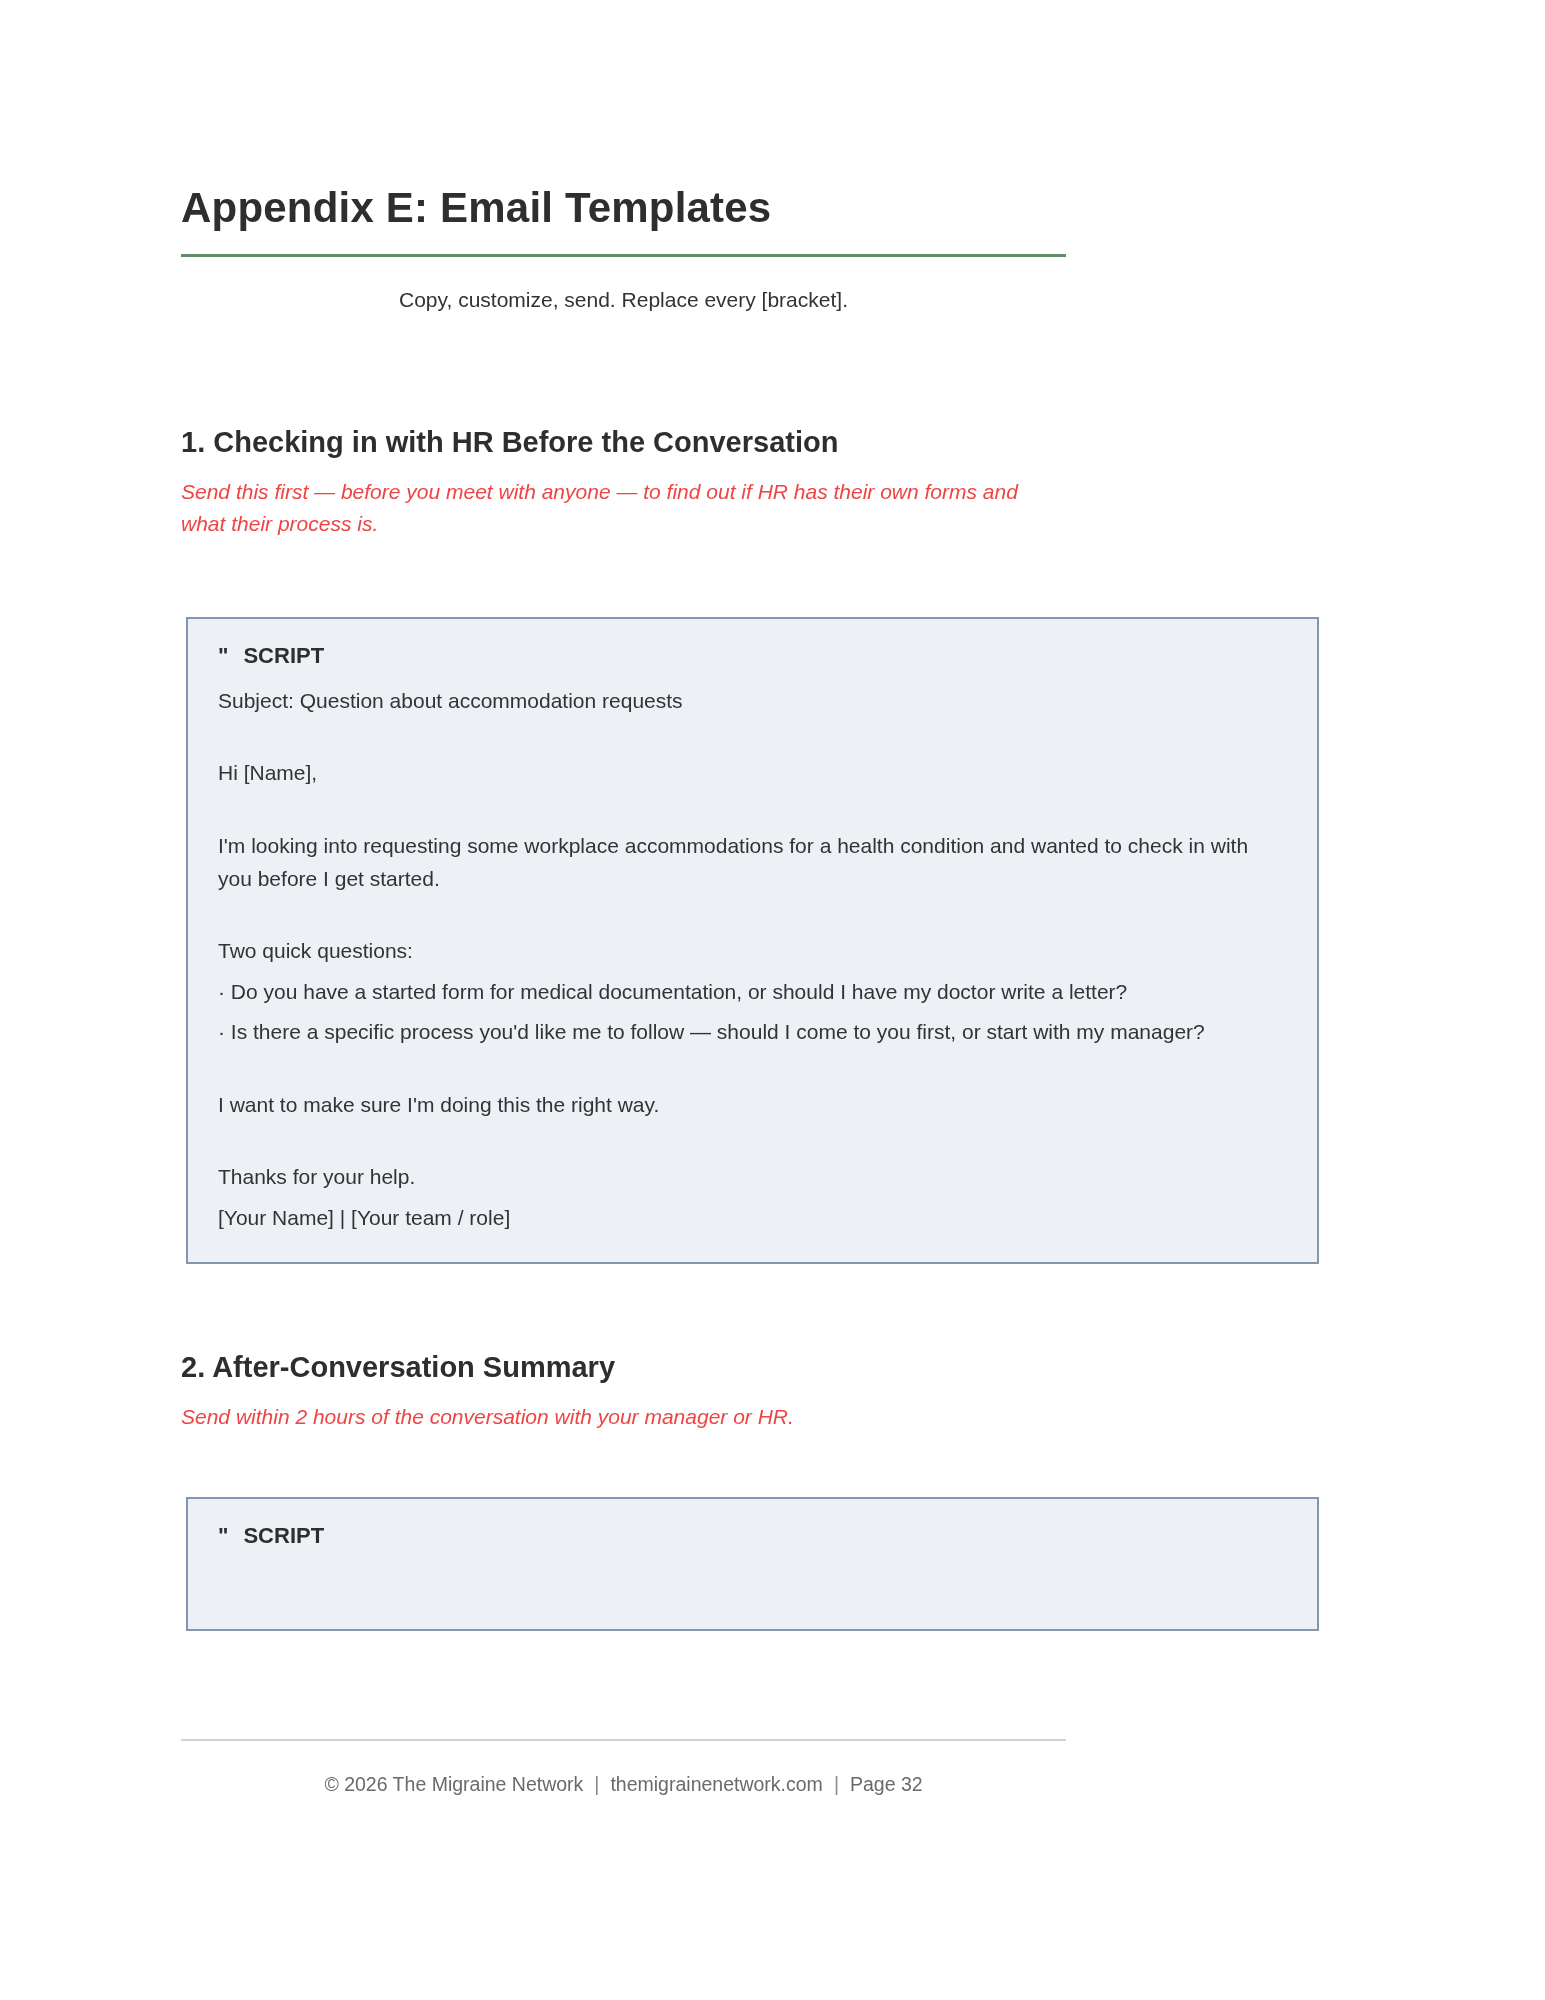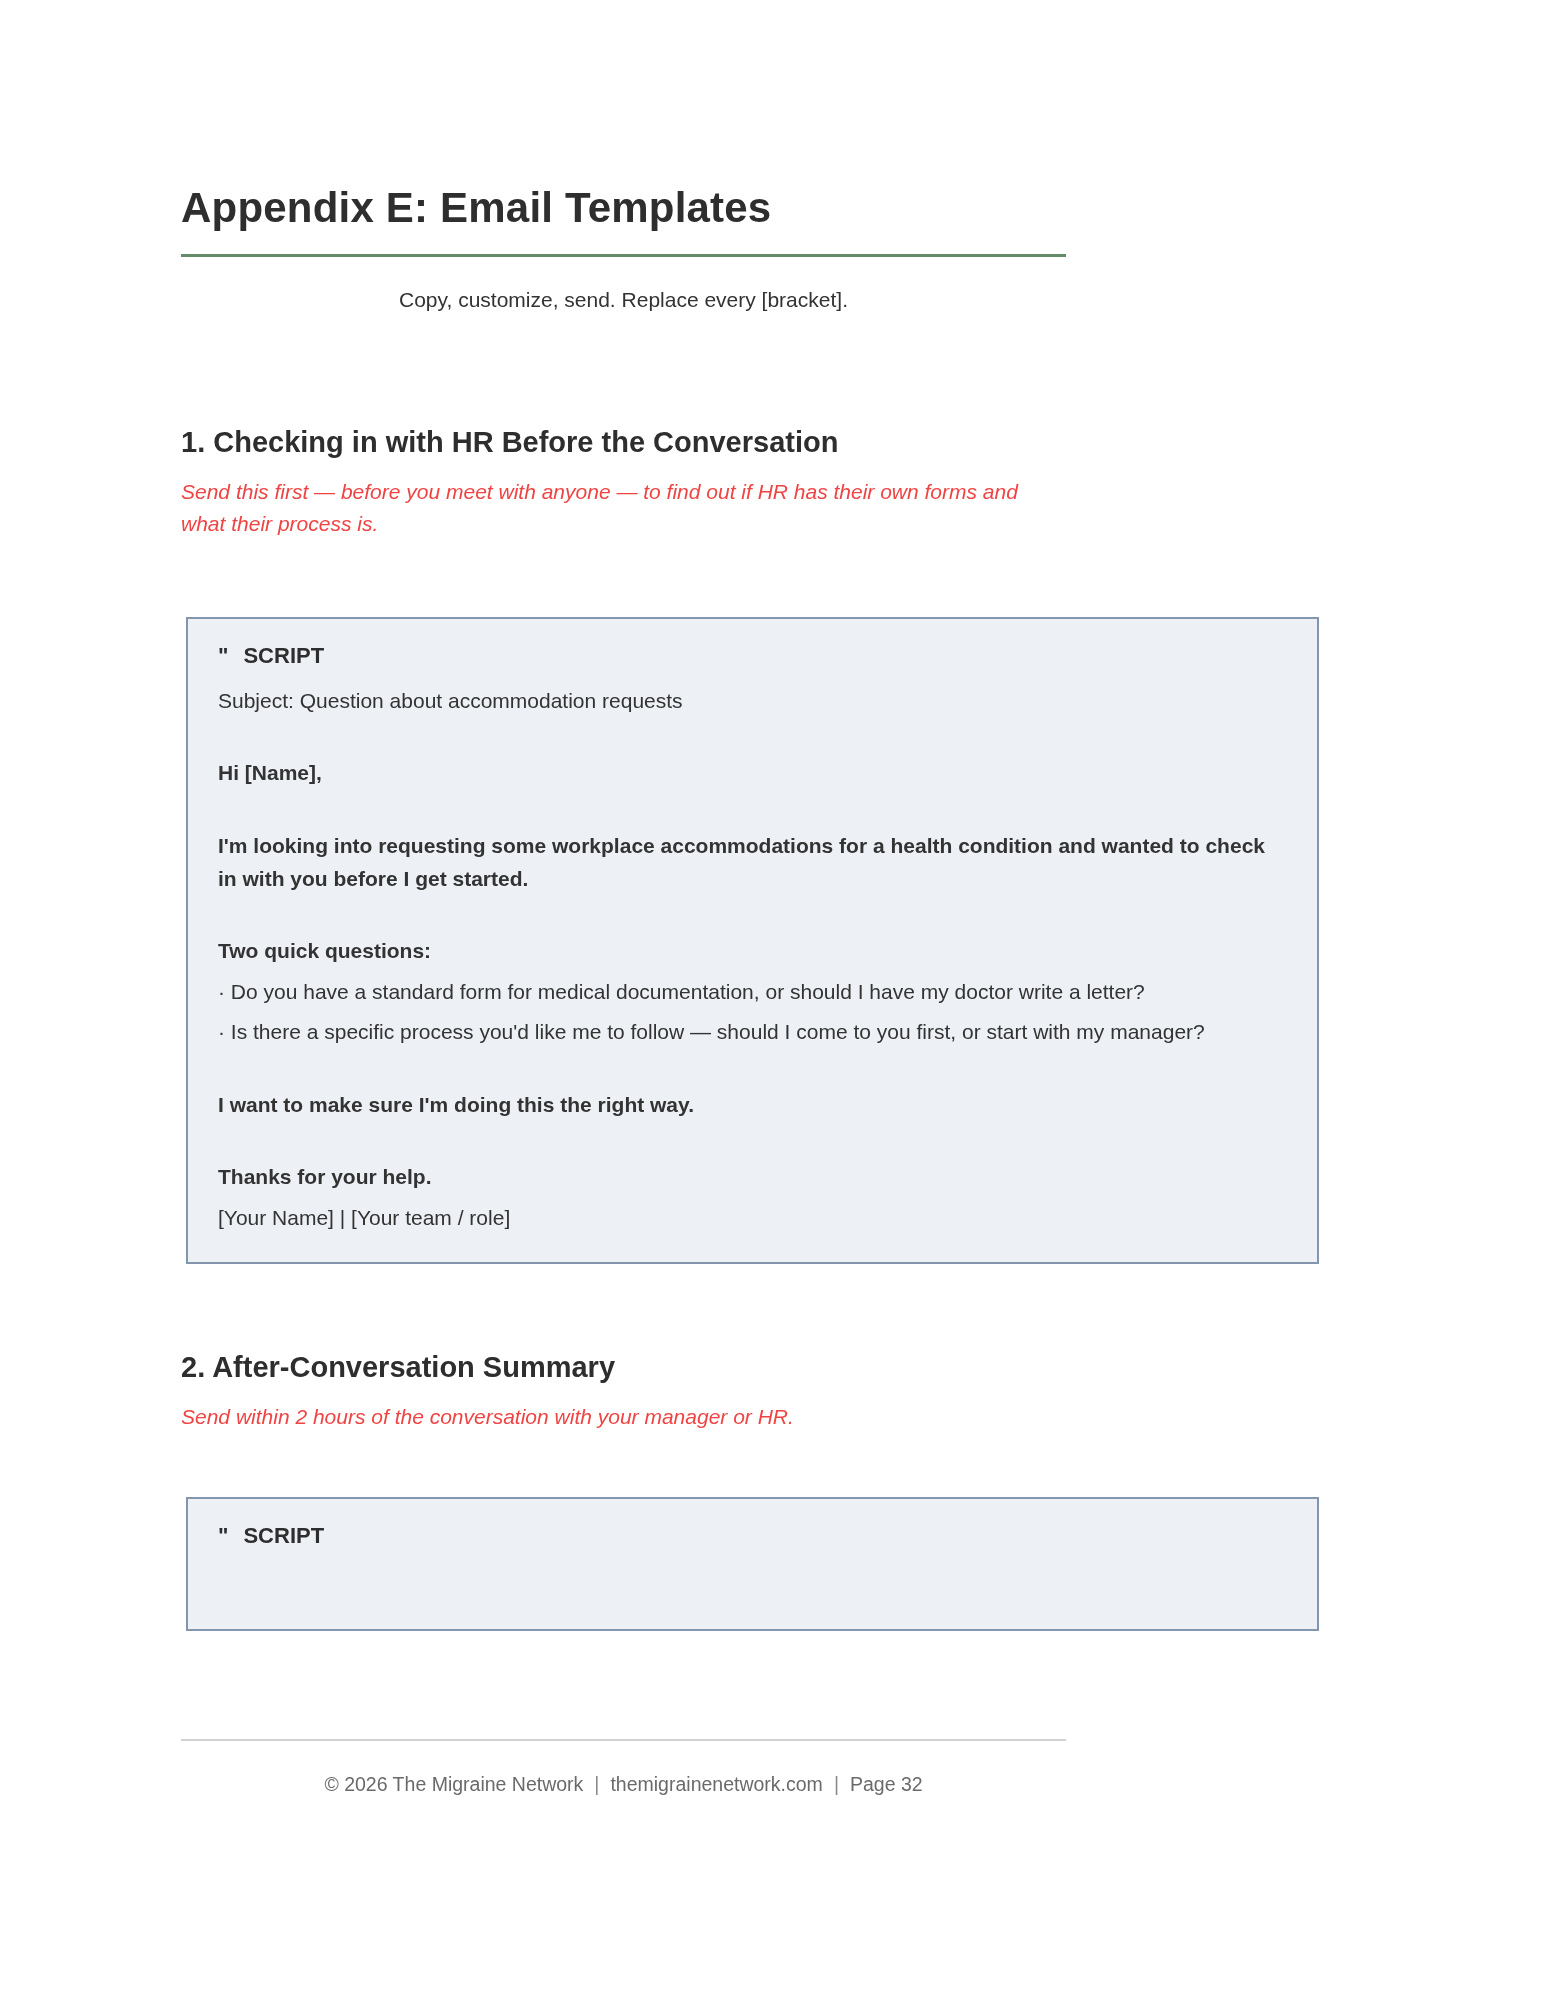--- a/index.html
+++ b/index.html
@@ -75,21 +75,21 @@
   .script-header .quote {
     margin-right: 15px;
   }
   .line {
     margin: 0 0 8px 0;
     font-size: 21px;
     line-height: 1.55;
     color: #333333;
   }
   .line:last-child { margin-bottom: 0; }
-  .gap { margin-top: 40px; font-weight: bold; }
+  .gap { margin-top: 40px; }
   footer { margin-top: 108px; }
   .footer-rule {
     height: 2px;
     background: #d2d2d2;
   }
   .footer-text {
     margin: 32px 0 0 0;
     text-align: center;
     font-size: 19.5px;
     color: #6a6a6a;
@@ -113,21 +113,21 @@
     <p class="note">Send this first — before you meet with anyone — to find out if HR has their own forms and what their process is.</p>
 
     <div class="script-box">
       <div class="script-header">
         <span class="quote">"</span><span class="script-label">SCRIPT</span>
       </div>
       <p class="line">Subject: Question about accommodation requests</p>
       <p class="line gap">Hi [Name],</p>
       <p class="line gap">I'm looking into requesting some workplace accommodations for a health condition and wanted to check in with you before I get started.</p>
       <p class="line gap">Two quick questions:</p>
-      <p class="line">· Do you have a standard form for medical documentation, or should I have my doctor write a letter?</p>
+      <p class="line">· Do you have a started form for medical documentation, or should I have my doctor write a letter?</p>
       <p class="line">· Is there a specific process you'd like me to follow — should I come to you first, or start with my manager?</p>
       <p class="line gap">I want to make sure I'm doing this the right way.</p>
       <p class="line gap">Thanks for your help.</p>
       <p class="line">[Your Name] | [Your team / role]</p>
     </div>
   </section>
 
   <section class="section-2">
     <h2>2. After-Conversation Summary</h2>
     <p class="note">Send within 2 hours of the conversation with your manager or HR.</p>

